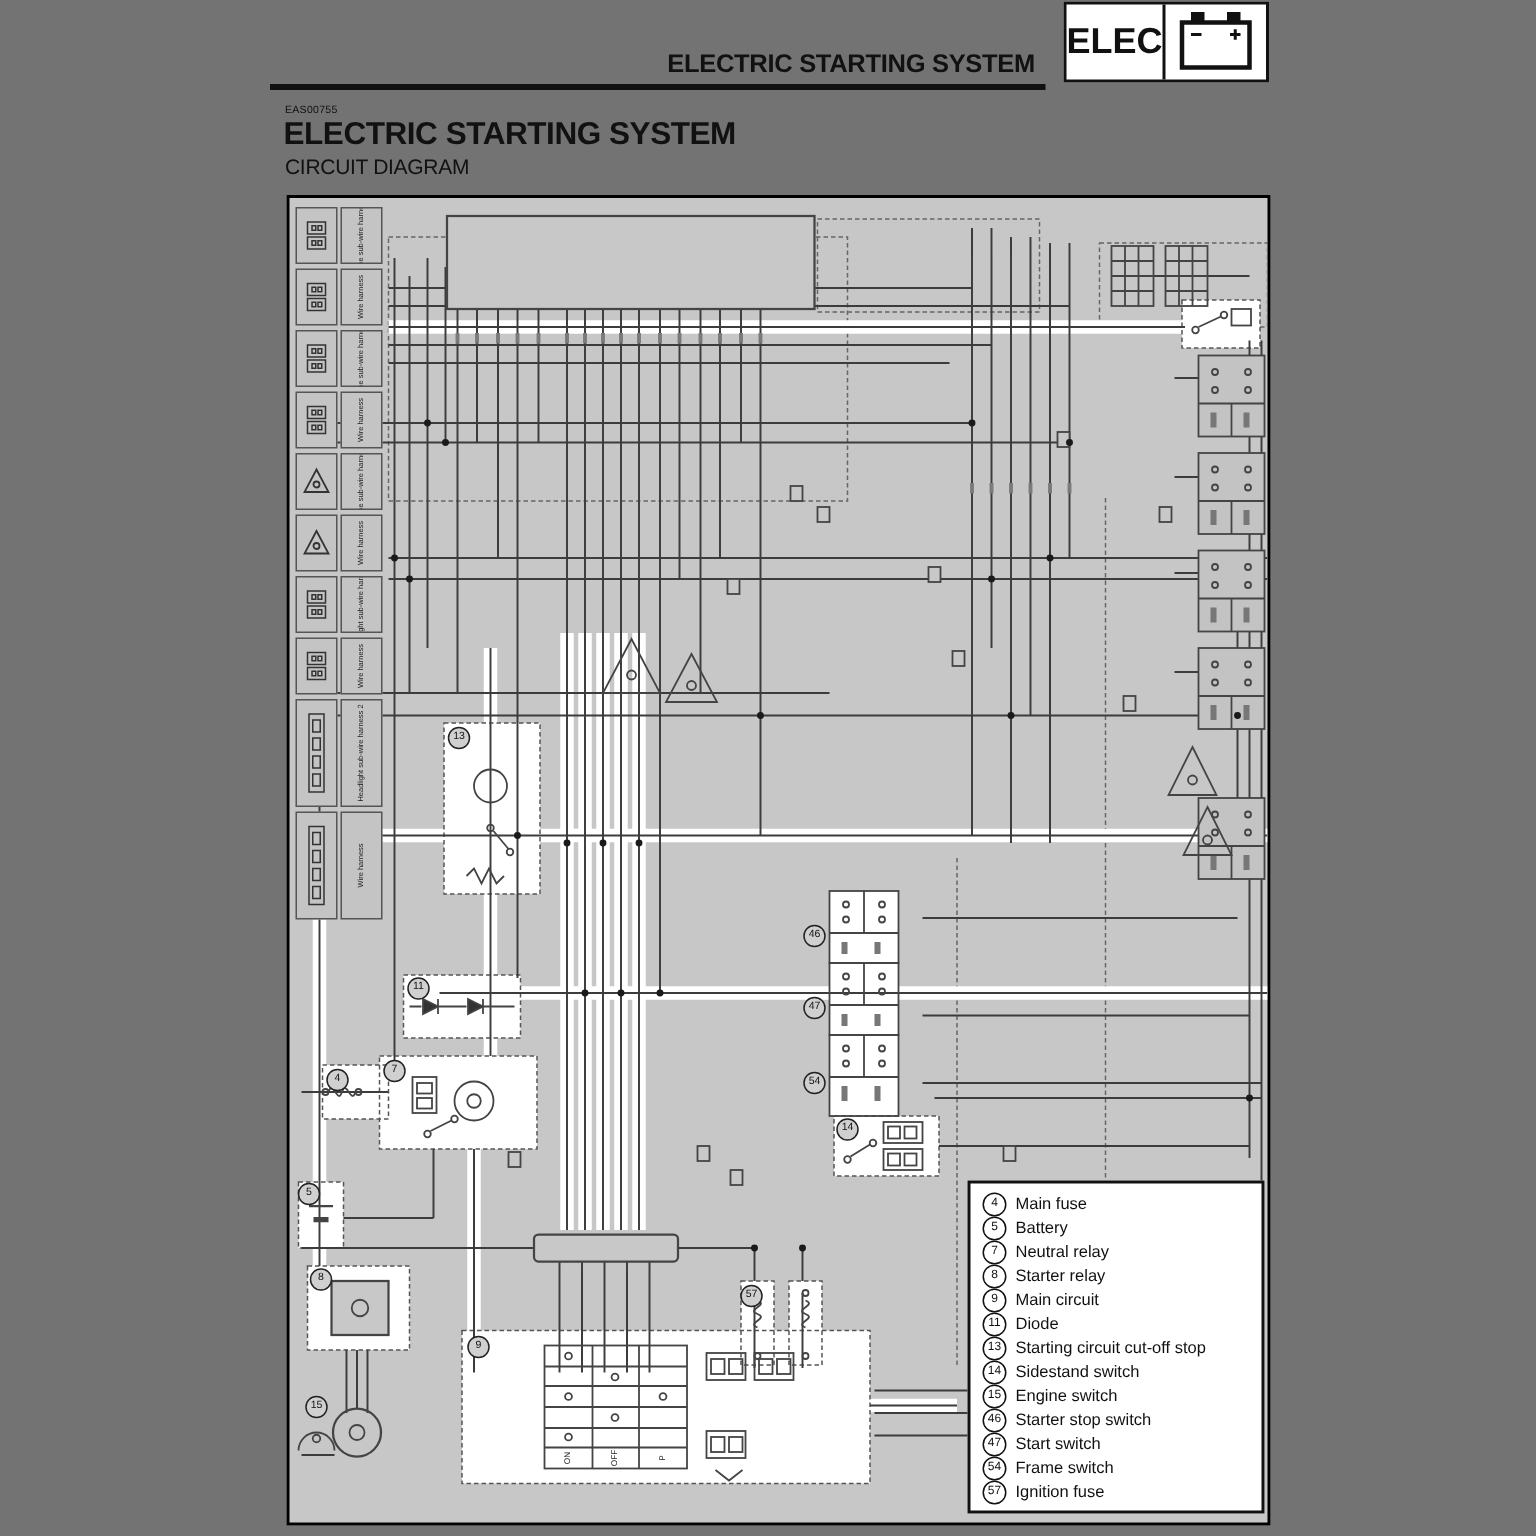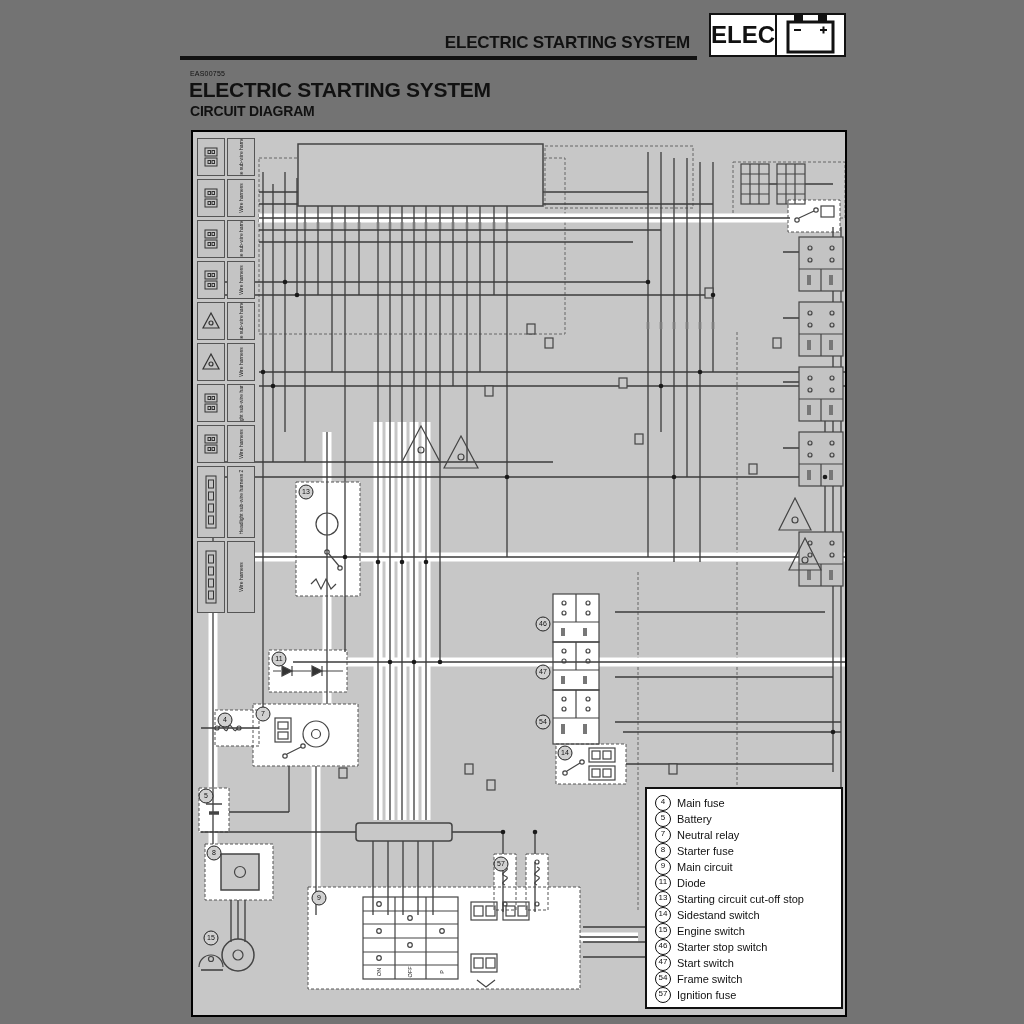--- a/index.html
+++ b/index.html
@@ -2,29 +2,29 @@
 <html style="--diagram-bg: #c7c7c7;"><head>
 <meta charset="utf-8">
 <style>
   html,body{margin:0;padding:0;}
   body{width:1024px;height:1024px;background:#fff;font-family:"Liberation Sans",sans-serif;color:#111;position:relative;overflow:hidden;}
   .page{position:absolute;inset:0;background:#737373;padding-left:28px;}
 
   
   .running-title{position:absolute;top:33px;right:334px;font-size:17px;font-weight:bold;letter-spacing:-0.2px;white-space:nowrap;}
   .header-rule{position:absolute;left:180px;top:56px;width:517px;height:4px;background:#111;}
-  .elec-badge{position:absolute;left:709px;top:13px;width:137px;height:44px;border:2px solid #111;box-sizing:border-box;display:flex;background:#fff;}
+  .elec-badge{position:absolute;left:709px;top:1px;width:137px;height:54px;border:2px solid #111;box-sizing:border-box;display:flex;background:#fff;}
   .elec-text{width:64px;display:flex;align-items:center;justify-content:center;font-size:24px;font-weight:bold;}
   .badge-divider{width:2px;background:#111;}
   .battery-cell{flex:1;display:flex;align-items:center;justify-content:center;}
 
   
   .code{position:absolute;left:190px;top:70px;font-size:7px;letter-spacing:0.2px;}
   .main-title{position:absolute;left:189px;top:78px;font-size:21px;font-weight:bold;letter-spacing:-0.3px;}
-  .sub-title{position:absolute;left:190px;top:103px;font-size:14px;font-weight:bold;letter-spacing:-0.2px;}
+  .sub-title{position:absolute;left:190px;top:103px;font-size:14px;font-weight:normal;letter-spacing:-0.2px;}
 
   
   .diagram{position:absolute;left:191px;top:130px;width:656px;height:887px;border:2px solid #000;box-sizing:border-box;background:var(--diagram-bg,#c7c7c7);}
   .wiring{position:absolute;left:0;top:0;}
 
   
   .left-column{position:absolute;left:4px;top:6px;width:58px;display:flex;flex-direction:column;gap:3px;}
   .lc-row{display:flex;gap:2px;height:38px;}
   .lc-row.tall{height:72px;}
   .lc-icon{width:26px;border:1px solid #555;background:#c4c4c4;display:flex;align-items:center;justify-content:center;overflow:hidden;}
@@ -562,21 +562,21 @@
           <li>
             <span class="lg-num">5</span>
             <span class="lg-label">Battery</span>
           </li>
           <li>
             <span class="lg-num">7</span>
             <span class="lg-label">Neutral relay</span>
           </li>
           <li>
             <span class="lg-num">8</span>
-            <span class="lg-label">Starter fuse</span>
+            <span class="lg-label">Starter relay</span>
           </li>
           <li>
             <span class="lg-num">9</span>
             <span class="lg-label">Main circuit</span>
           </li>
           <li>
             <span class="lg-num">11</span>
             <span class="lg-label">Diode</span>
           </li>
           <li>

